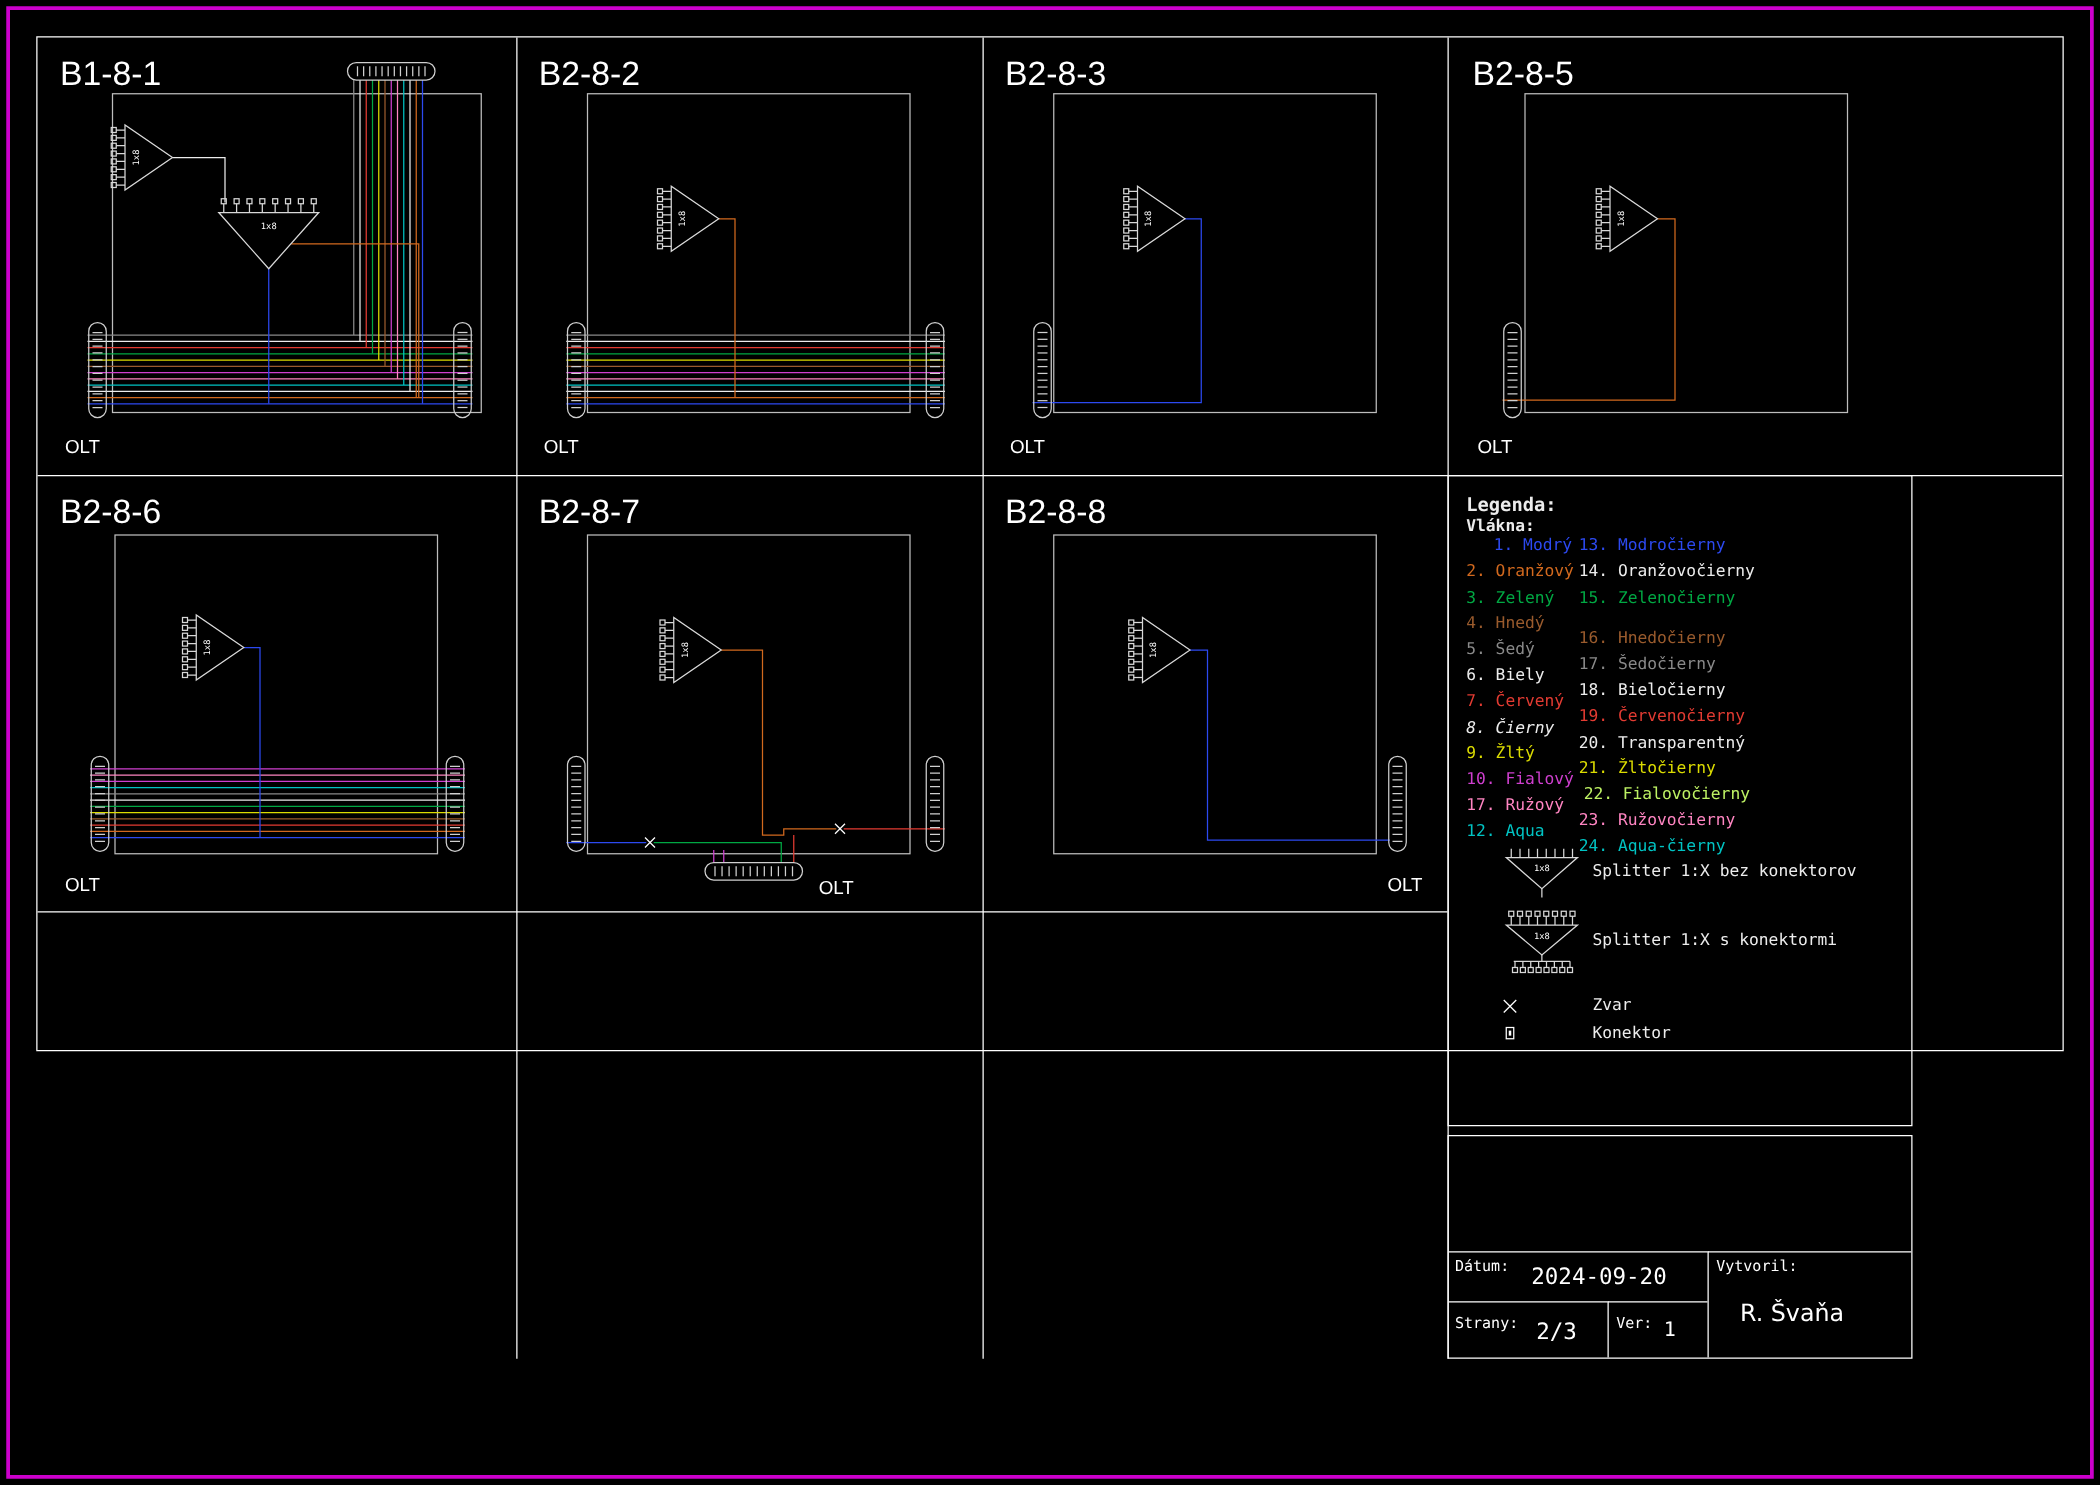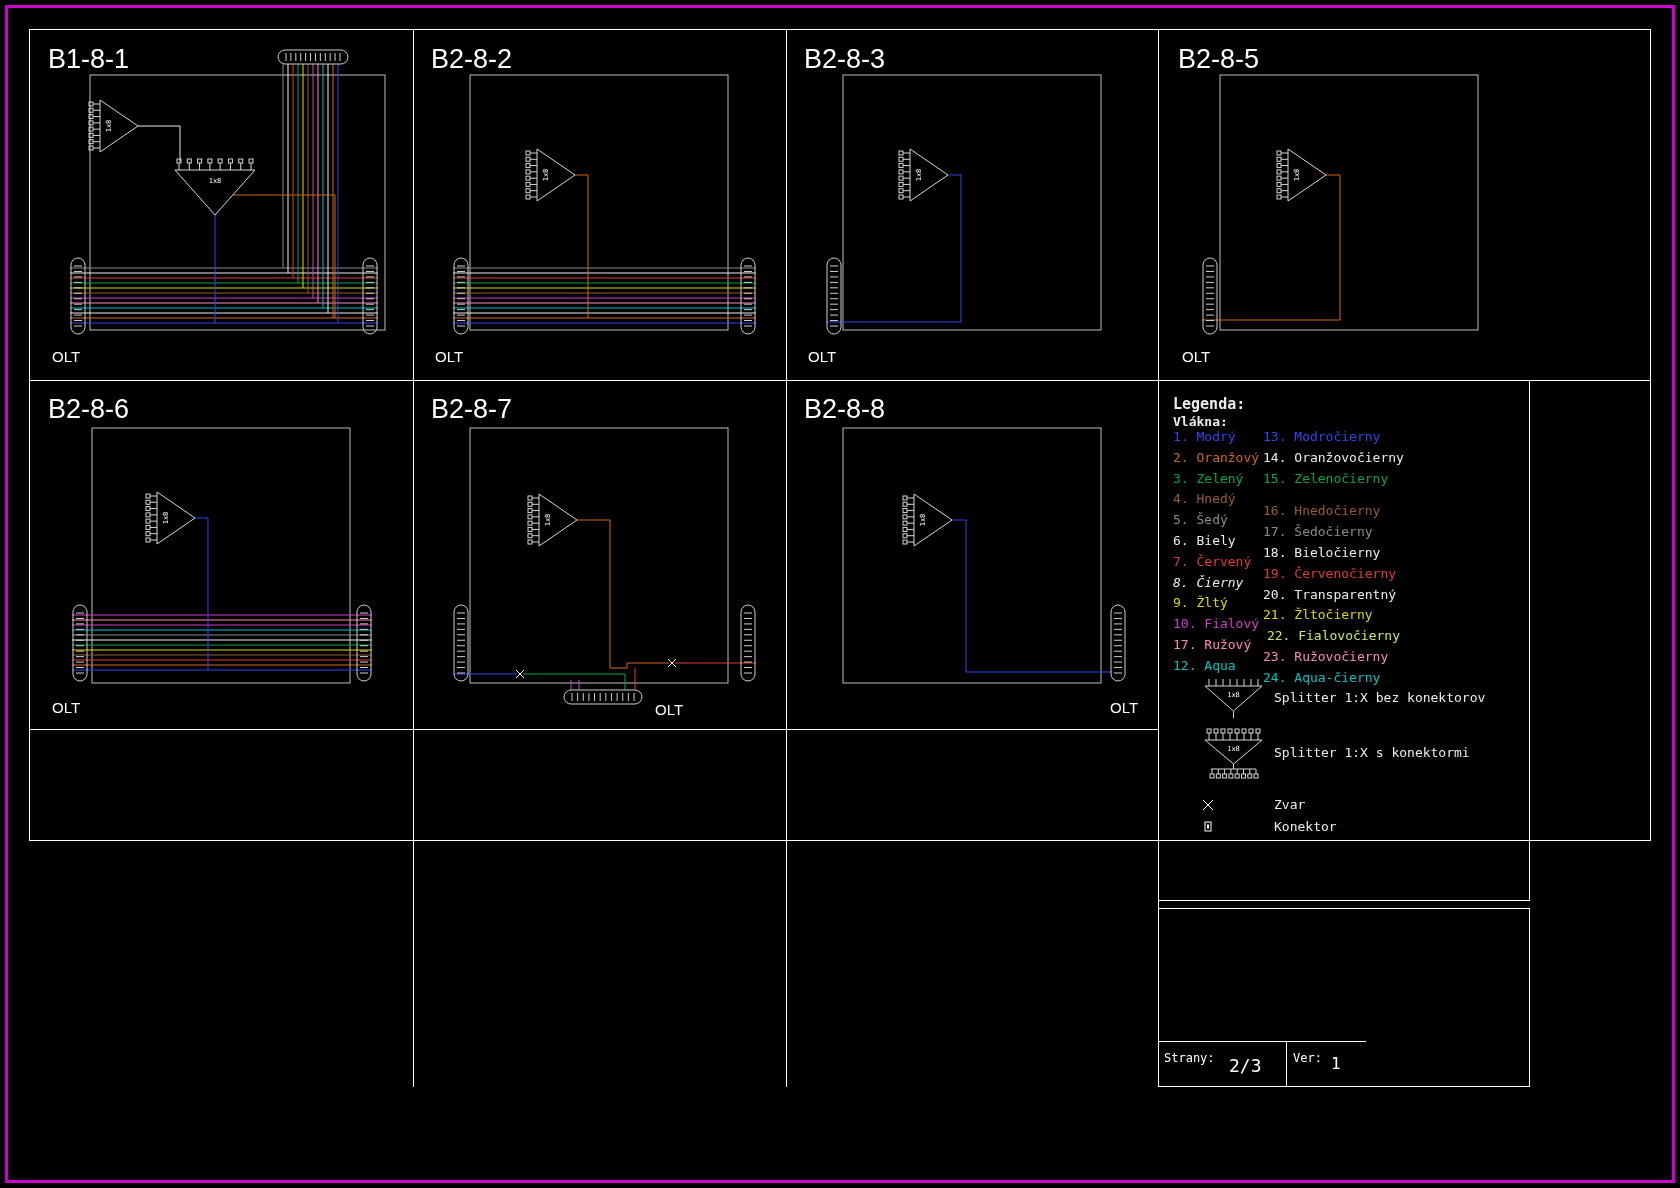--- a/index.html
+++ b/index.html
@@ -489,21 +489,21 @@
         <rect x="117" y="160" width="4" height="4" fill="none" stroke="#d8d8d8"></rect>
         <text x="137" y="142" fill="#fff" font-size="7" text-anchor="middle" font-family="DejaVu Sans Mono, monospace" transform="rotate(-90 137 140)">1x8</text>
         <text x="324" y="333" fill="#fff" font-size="15" font-family="Liberation Sans, DejaVu Sans, sans-serif">OLT</text>
       </svg>
     </div>
 
   <aside class="legend">
     <div class="legend-title">Legenda:</div>
     <div class="legend-sub">Vlákna:</div>
     <div class="fiber-col fiber-col1" id="fiber-col1">
-        <div class="fiber-item" style="color: rgb(44, 73, 240);">1. Modrý</div>
+        <div class="fiber-item" style="color: rgb(44, 73, 240); margin-left: 22px;">1. Modrý</div>
         <div class="fiber-item" style="color: rgb(210, 105, 30);">2. Oranžový</div>
         <div class="fiber-item" style="color: rgb(0, 168, 67);">3. Zelený</div>
         <div class="fiber-item" style="color: rgb(154, 91, 45);">4. Hnedý</div>
         <div class="fiber-item" style="color: rgb(138, 138, 138);">5. Šedý</div>
         <div class="fiber-item" style="color: rgb(236, 236, 236);">6. Biely</div>
         <div class="fiber-item" style="color: rgb(227, 59, 50);">7. Červený</div>
         <div class="fiber-item" style="color: rgb(236, 236, 236); font-style: italic;">8. Čierny</div>
         <div class="fiber-item" style="color: rgb(220, 220, 0);">9. Žltý</div>
         <div class="fiber-item" style="color: rgb(207, 63, 207);">10. Fialový</div>
         <div class="fiber-item" style="color: rgb(255, 133, 194);">17. Ružový</div>
@@ -598,20 +598,28 @@
     <div class="sym-row" style="top:438px;">
       <svg class="sym-icon-small" width="14" height="14" viewBox="0 0 14 14">
         <rect x="4" y="2" width="6" height="9" fill="none" stroke="#fff"></rect>
         <rect x="6" y="4.5" width="2" height="4" fill="#fff"></rect>
       </svg>
       <div class="sym-label" style="top:0;">Konektor</div>
     </div>
   </aside>
 
   <div class="titleblock">
+    <div class="tb-datum">
+      <span class="tb-label">Dátum:</span>
+      <span class="tb-value">2024-09-20</span>
+    </div>
+    <div class="tb-vytvoril">
+      <span class="tb-label">Vytvoril:</span>
+      <div class="tb-author">R. Švaňa</div>
+    </div>
     <div class="tb-strany">
       <span class="tb-label">Strany:</span>
       <span class="tb-value">2/3</span>
     </div>
     <div class="tb-ver">
       <span class="tb-label">Ver:</span>
       <span class="tb-value">1</span>
     </div>
   </div>
 

